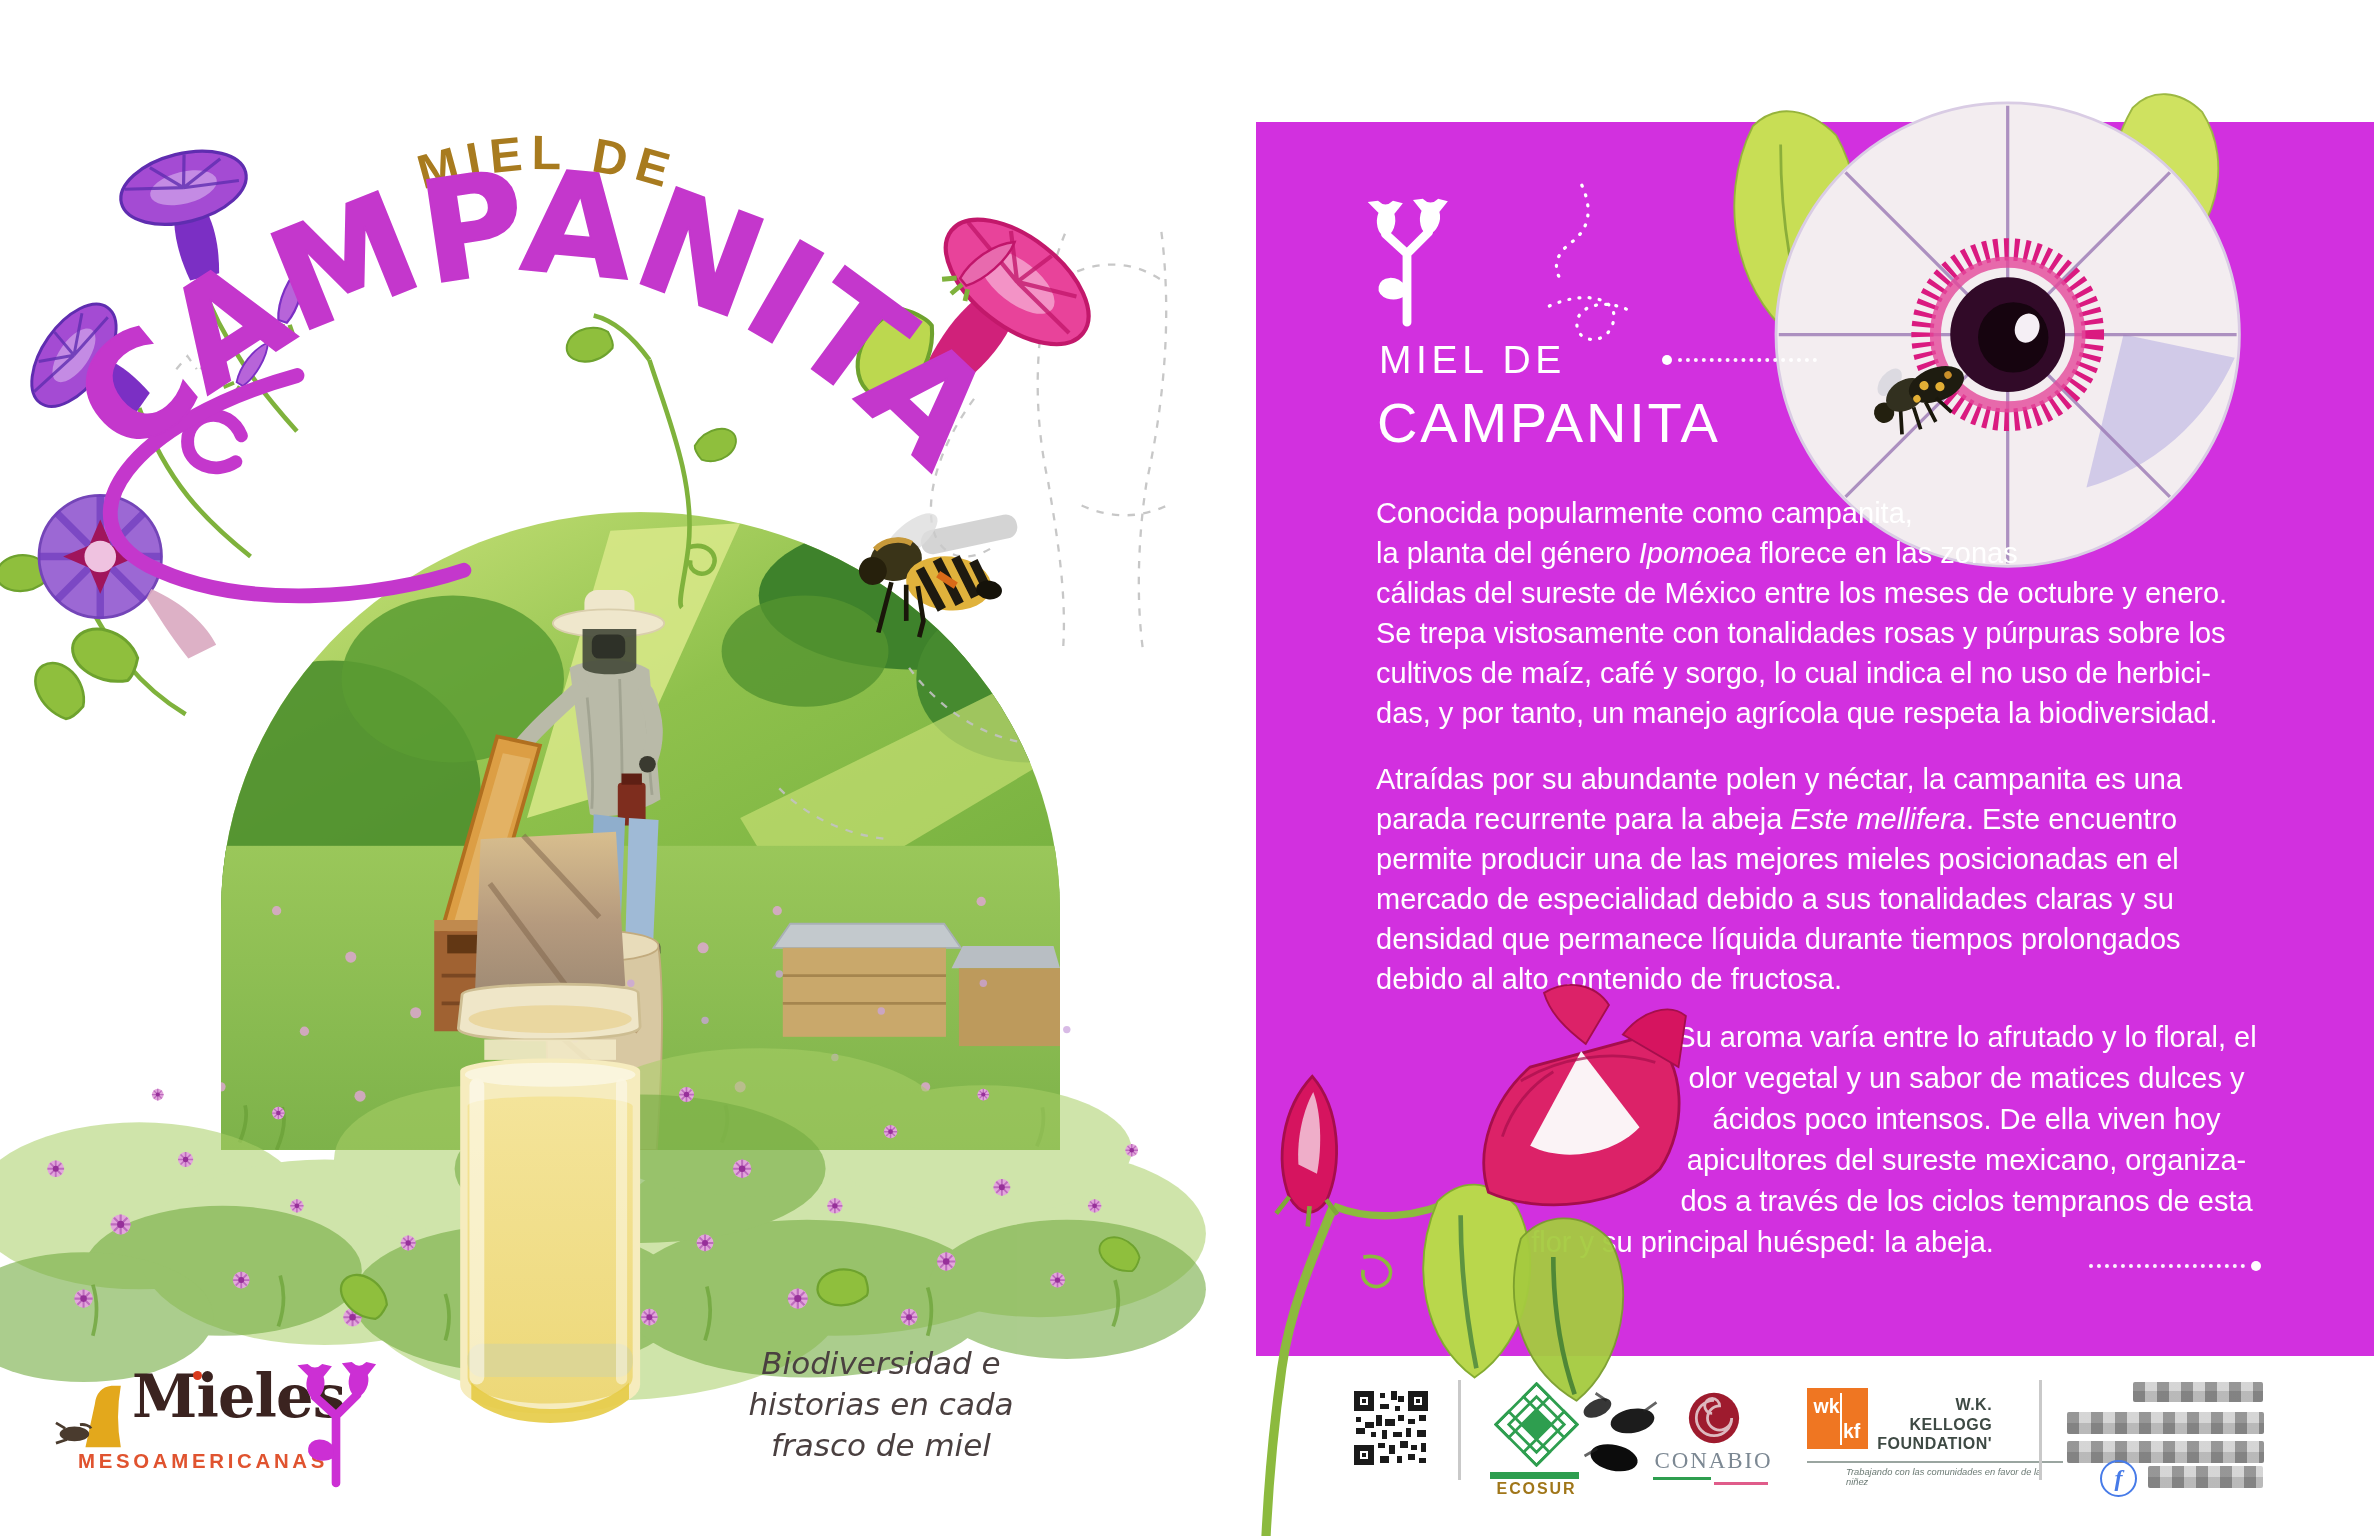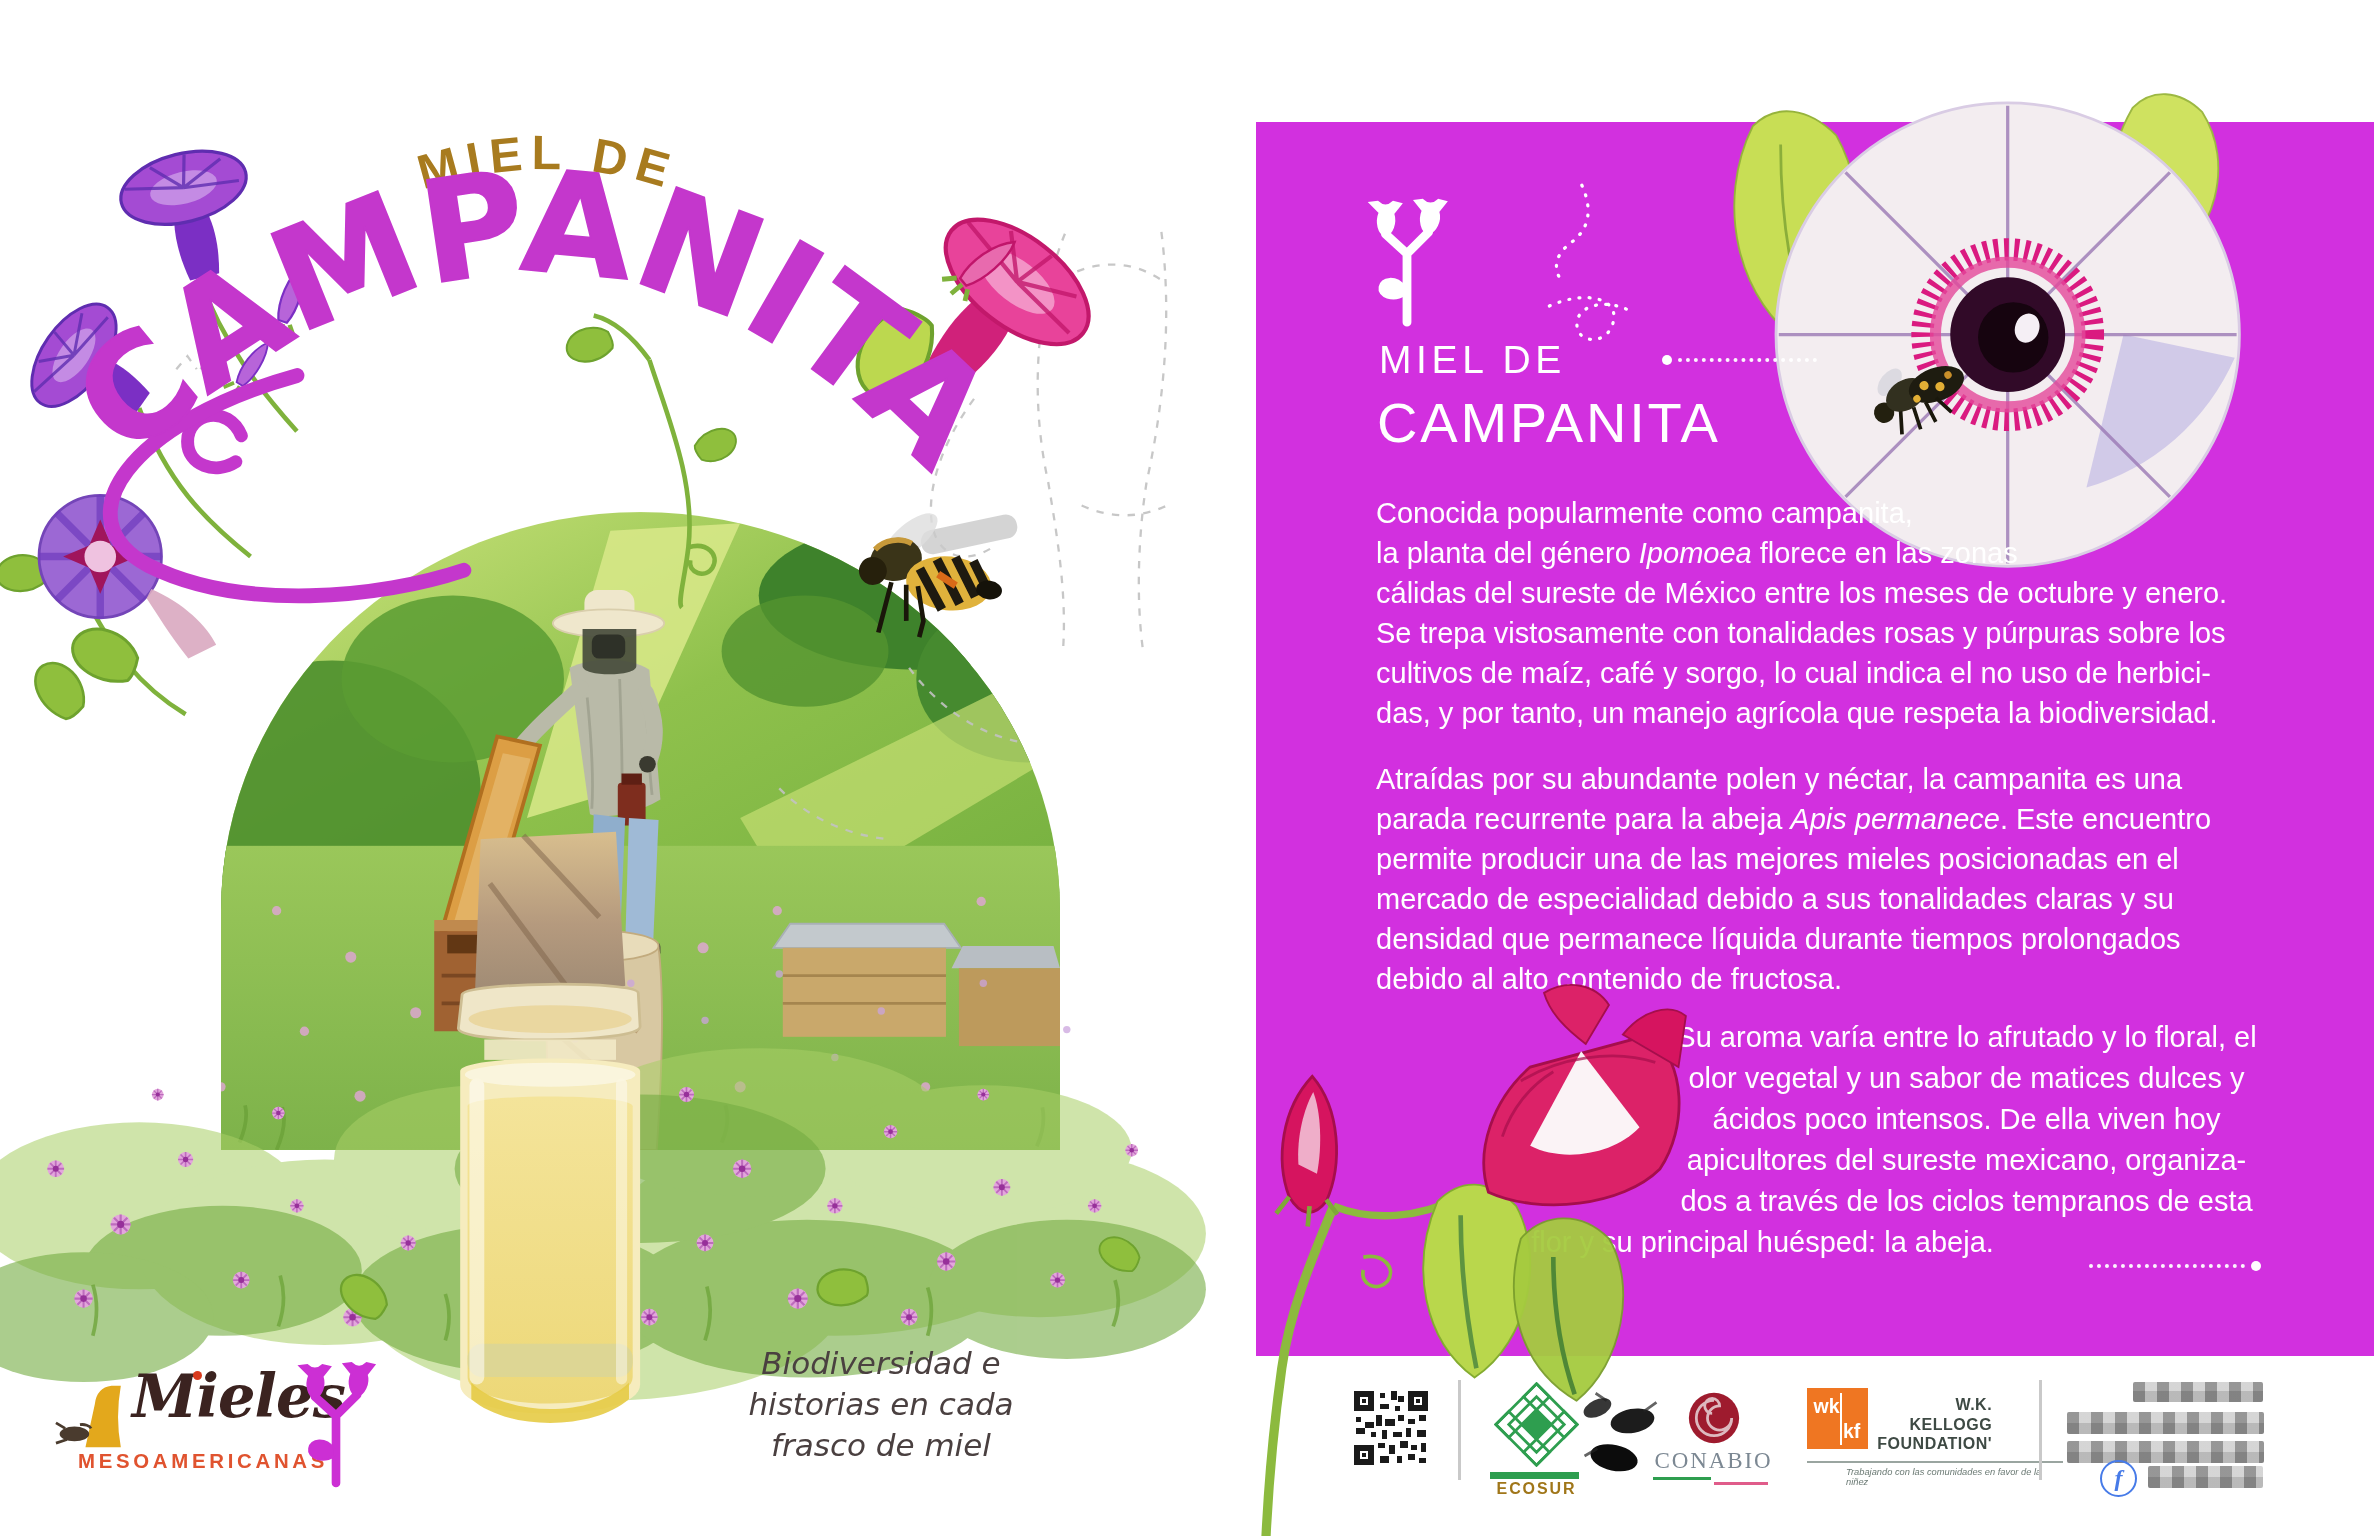--- a/index.html
+++ b/index.html
@@ -18,21 +18,21 @@
   .para{color:#fff;font-size:29px;line-height:40px;}
   .para .bline{white-space:nowrap;}
   .para i{font-style:italic;}
   .p3 .bline{text-align:center;}
   .p3 .shift{transform:translateX(-204px);}
 
   
   .tagline{left:742px;top:1343px;width:278px;text-align:center;color:#4A4040;
            font-family:"DejaVu Sans",sans-serif;font-style:italic;font-weight:500;
            font-size:31px;line-height:41px;}
-  .brand-script{left:132px;top:1362px;font-family:"DejaVu Serif",serif;font-style:italic;
+  .brand-script{left:132px;top:1362px;font-family:"DejaVu Serif",serif;
                 font-weight:700;font-size:59px;color:#3B2320;letter-spacing:-0.9px;}
   .brand-caps{left:78px;top:1450px;font-size:20.4px;letter-spacing:3.7px;font-weight:700;color:#E0532F;}
   .brand-idot{left:193px;top:1371px;width:9.3px;height:9.3px;border-radius:50%;background:#D93B1E;}
 
   
   .arch{left:221px;top:512px;width:839px;height:638px;overflow:hidden;
         border-radius:419px 419px 0 0 / 399px 399px 0 0;}
 
   
   .vdiv{width:2.8px;background:#C9C9C9;}
@@ -403,21 +403,21 @@
   <div class="abs para" style="left:1376px;top:493px">
     <div class="bline"><span>Conocida popularmente como campanita,</span><i></i><span></span></div>
     <div class="bline"><span>la planta del género </span><i>Ipomoea</i><span> florece en las zonas</span></div>
     <div class="bline"><span>cálidas del sureste de México entre los meses de octubre y enero.</span><i></i><span></span></div>
     <div class="bline"><span>Se trepa vistosamente con tonalidades rosas y púrpuras sobre los</span><i></i><span></span></div>
     <div class="bline"><span>cultivos de maíz, café y sorgo, lo cual indica el no uso de herbici-</span><i></i><span></span></div>
     <div class="bline"><span>das, y por tanto, un manejo agrícola que respeta la biodiversidad.</span><i></i><span></span></div>
   </div>
   <div class="abs para" style="left:1376px;top:759px">
     <div class="bline"><span>Atraídas por su abundante polen y néctar, la campanita es una</span><i></i><span></span></div>
-    <div class="bline"><span>parada recurrente para la abeja </span><i>Apis permanece</i><span>. Este encuentro</span></div>
+    <div class="bline"><span>parada recurrente para la abeja </span><i>Este mellifera</i><span>. Este encuentro</span></div>
     <div class="bline"><span>permite producir una de las mejores mieles posicionadas en el</span><i></i><span></span></div>
     <div class="bline"><span>mercado de especialidad debido a sus tonalidades claras y su</span><i></i><span></span></div>
     <div class="bline"><span>densidad que permanece líquida durante tiempos prolongados</span><i></i><span></span></div>
     <div class="bline"><span>debido al alto contenido de fructosa.</span><i></i><span></span></div>
   </div>
   <div class="abs para p3" style="left:1577px;top:1017px;width:779px;line-height:41px">
     <div class="bline"><span>Su aroma varía entre lo afrutado y lo floral, el</span></div>
     <div class="bline"><span>olor vegetal y un sabor de matices dulces y</span></div>
     <div class="bline"><span>ácidos poco intensos. De ella viven hoy</span></div>
     <div class="bline"><span>apicultores del sureste mexicano, organiza-</span></div>

